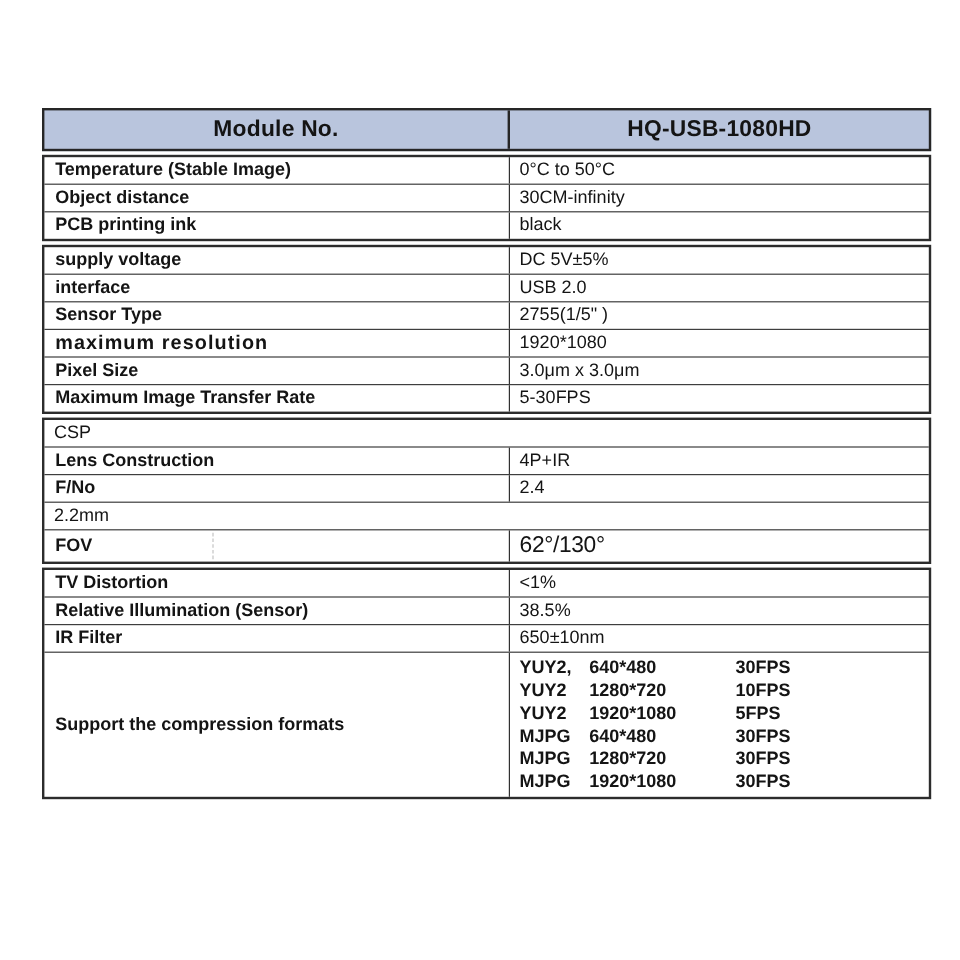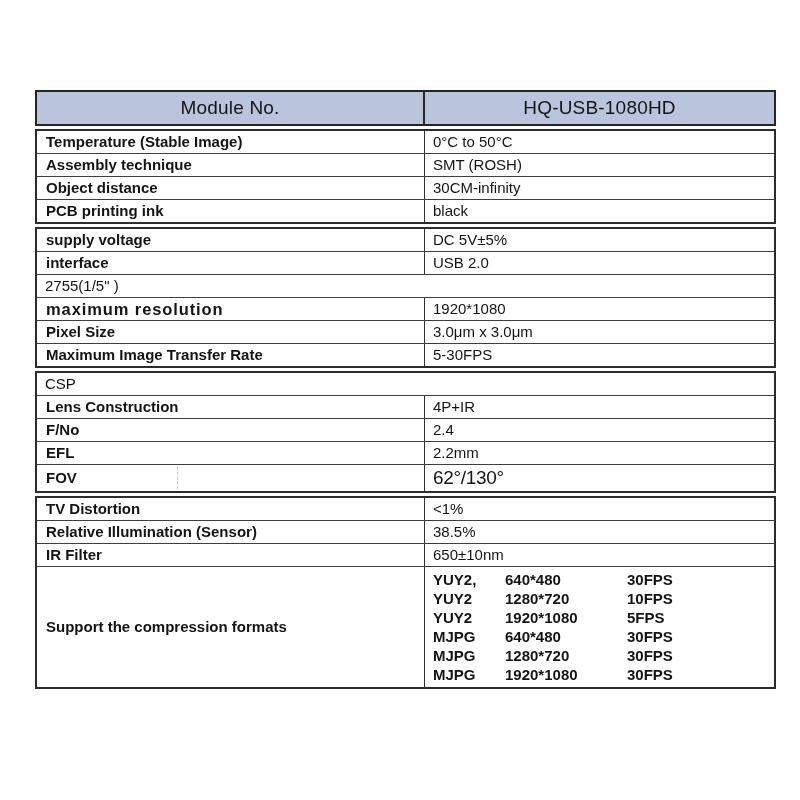--- a/index.html
+++ b/index.html
@@ -10,21 +10,21 @@
     -webkit-font-smoothing:antialiased;
   }
   .spec-table{position:absolute;left:35px;top:90px;width:741px;}
 
   
   .header-row{
     display:flex;height:32px;border:2px solid #262626;margin-bottom:3px;
   }
   .header-row .hcell{
     display:flex;align-items:center;justify-content:center;
-    font-weight:400;font-size:19px;letter-spacing:0.2px;
+    font-weight:700;font-size:19px;letter-spacing:0.2px;
   }
   .hcell-label{width:388px;border-right:2px solid #262626;box-sizing:border-box;}
   .hcell-value{flex:1;}
 
   
   .group{border:2px solid #2c2c2c;margin-bottom:3px;background:#fff;}
   .group:last-child{margin-bottom:0;}
   .row{display:flex;min-height:22px;border-top:1px solid #3e3e3e;}
   .row:first-child{border-top:none;}
   .row.tall{min-height:26px;}
@@ -41,60 +41,57 @@
   .dotted-artifact{
     position:absolute;left:140px;top:2px;bottom:2px;width:0;
     border-left:1px dashed #c3c3c3;
   }
 
   
   .compression-row .cell.label{align-items:center;}
   .comp-lines{padding:2px 0;display:flex;flex-direction:column;}
   .comp-line{display:flex;height:19px;line-height:19px;font-weight:700;font-size:15px;white-space:pre;}
   .col-format{width:58px;}
-  .col-res{width:122px;margin-left:14px;}
+  .col-res{width:122px;}
   .col-fps{flex:1;}
 </style>
 </head>
 <body>
 
 <div class="spec-table">
   <div class="header-row" style="background: rgb(185, 197, 221);">
     <div class="hcell hcell-label">Module No.</div>
     <div class="hcell hcell-value">HQ-USB-1080HD</div>
   </div>
   <div id="groups">
       <div class="group">
         <div class="row">
           <div class="cell label">Temperature (Stable Image)</div>
           <div class="cell value">0°C to 50°C</div>
-        </div>
-        <div class="row">
-          <div class="cell label">Assembly technique</div>
-          <div class="cell value">SMT (ROSH)</div>
         </div>
         <div class="row">
           <div class="cell label">Object distance</div>
           <div class="cell value">30CM-infinity</div>
         </div>
         <div class="row">
           <div class="cell label">PCB printing ink</div>
           <div class="cell value">black</div>
         </div>
       </div>
       <div class="group">
         <div class="row">
           <div class="cell label">supply voltage</div>
           <div class="cell value">DC 5V±5%</div>
         </div>
         <div class="row">
           <div class="cell label">interface</div>
           <div class="cell value">USB 2.0</div>
         </div>
         <div class="row">
+          <div class="cell label">Sensor Type</div>
           <div class="cell value">2755(1/5" )</div>
         </div>
         <div class="row">
           <div class="cell label wide">maximum resolution</div>
           <div class="cell value">1920*1080</div>
         </div>
         <div class="row">
           <div class="cell label">Pixel Size</div>
           <div class="cell value">3.0μm x 3.0μm</div>
         </div>
@@ -109,21 +106,20 @@
         </div>
         <div class="row">
           <div class="cell label">Lens Construction</div>
           <div class="cell value">4P+IR</div>
         </div>
         <div class="row">
           <div class="cell label">F/No</div>
           <div class="cell value">2.4</div>
         </div>
         <div class="row">
-          <div class="cell label">EFL</div>
           <div class="cell value">2.2mm</div>
         </div>
         <div class="row tall">
           <div class="cell label">FOV<span class="dotted-artifact"></span></div>
           <div class="cell value narrow">62°/130°</div>
         </div>
       </div>
       <div class="group">
         <div class="row">
           <div class="cell label">TV Distortion</div>

